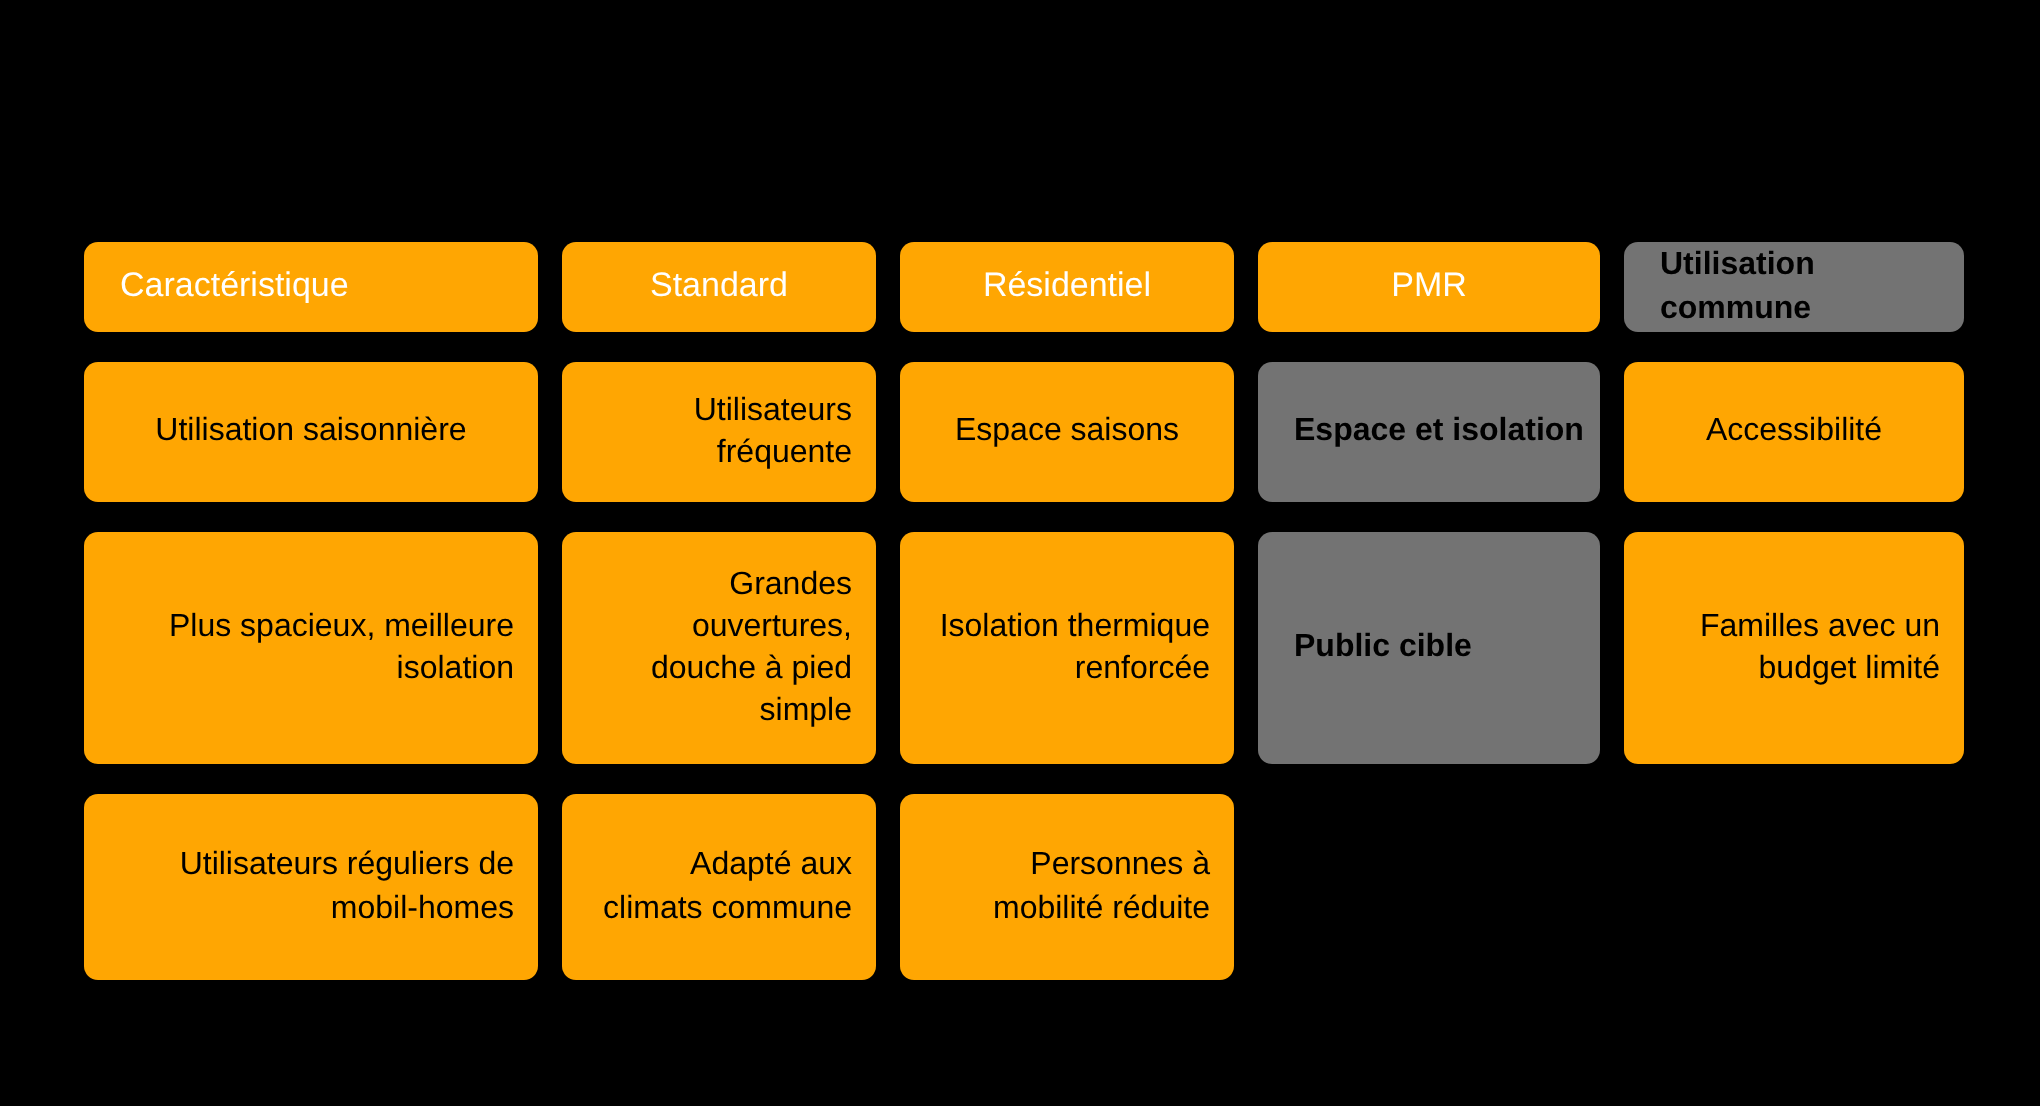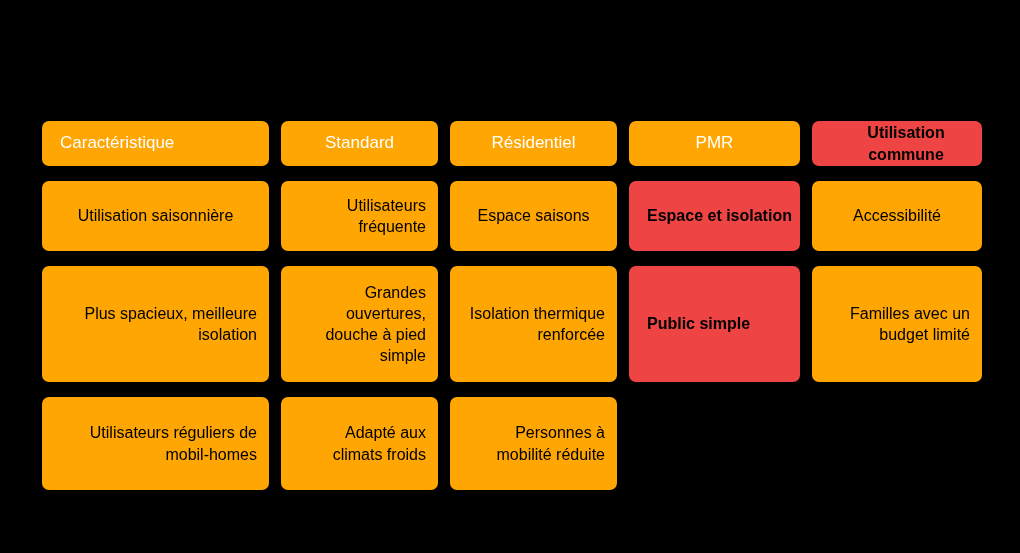--- a/index.html
+++ b/index.html
@@ -38,26 +38,26 @@
     color: #FFFFFF;
     font-weight: normal;
     font-size: 17px;
   }
   .header-cell.first {
     justify-content: flex-start;
     text-align: left;
     padding-left: 18px;
   }
   .row-label {
-    background: #ef4444;
+    background: #737373;
     color: #000000;
     font-weight: bold;
     font-size: 16px;
     justify-content: flex-start;
-    text-align: center;
+    text-align: left;
     padding-left: 18px;
     padding-right: 0;
   }
   .data-cell {
     background: #FFA602;
     color: #000000;
     font-size: 16px;
     padding: 6px 12px;
   }
 </style>
@@ -75,19 +75,19 @@
   <div class="cell data-cell">Utilisation saisonnière</div>
   <div class="cell data-cell">Utilisateurs fréquente</div>
   <div class="cell data-cell">Espace saisons</div>
   <div class="cell row-label">Espace et isolation</div>
 
   <div class="cell data-cell">Accessibilité</div>
   <div class="cell data-cell">Plus spacieux, meilleure isolation</div>
   <div class="cell data-cell">Grandes ouvertures, douche à pied simple</div>
   <div class="cell data-cell">Isolation thermique renforcée</div>
 
-  <div class="cell row-label">Public simple</div>
+  <div class="cell row-label">Public cible</div>
   <div class="cell data-cell">Familles avec un budget limité</div>
   <div class="cell data-cell">Utilisateurs réguliers de mobil-homes</div>
-  <div class="cell data-cell">Adapté aux climats froids</div>
+  <div class="cell data-cell">Adapté aux climats commune</div>
   <div class="cell data-cell">Personnes à mobilité réduite</div>
 
 </div>
 
 </body></html>

